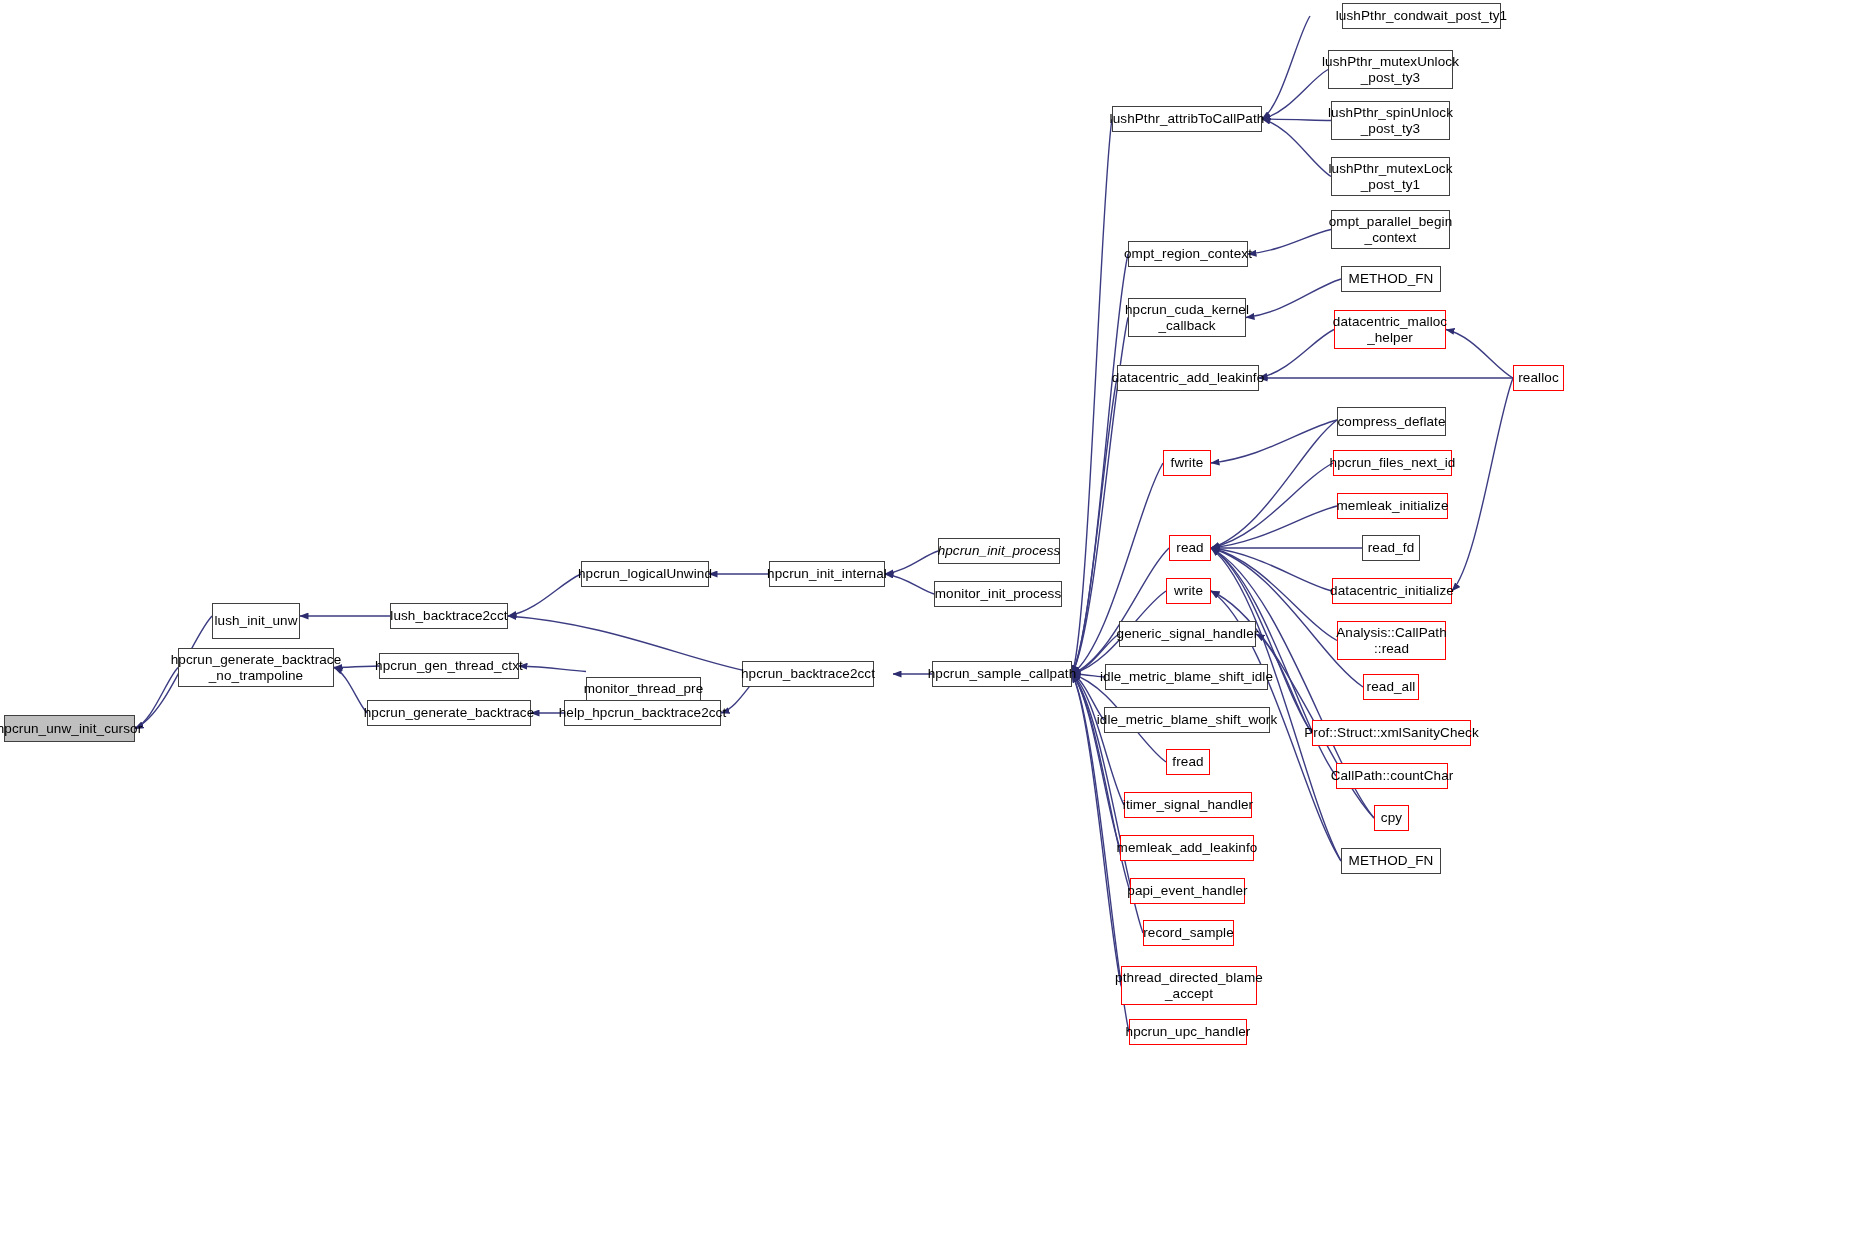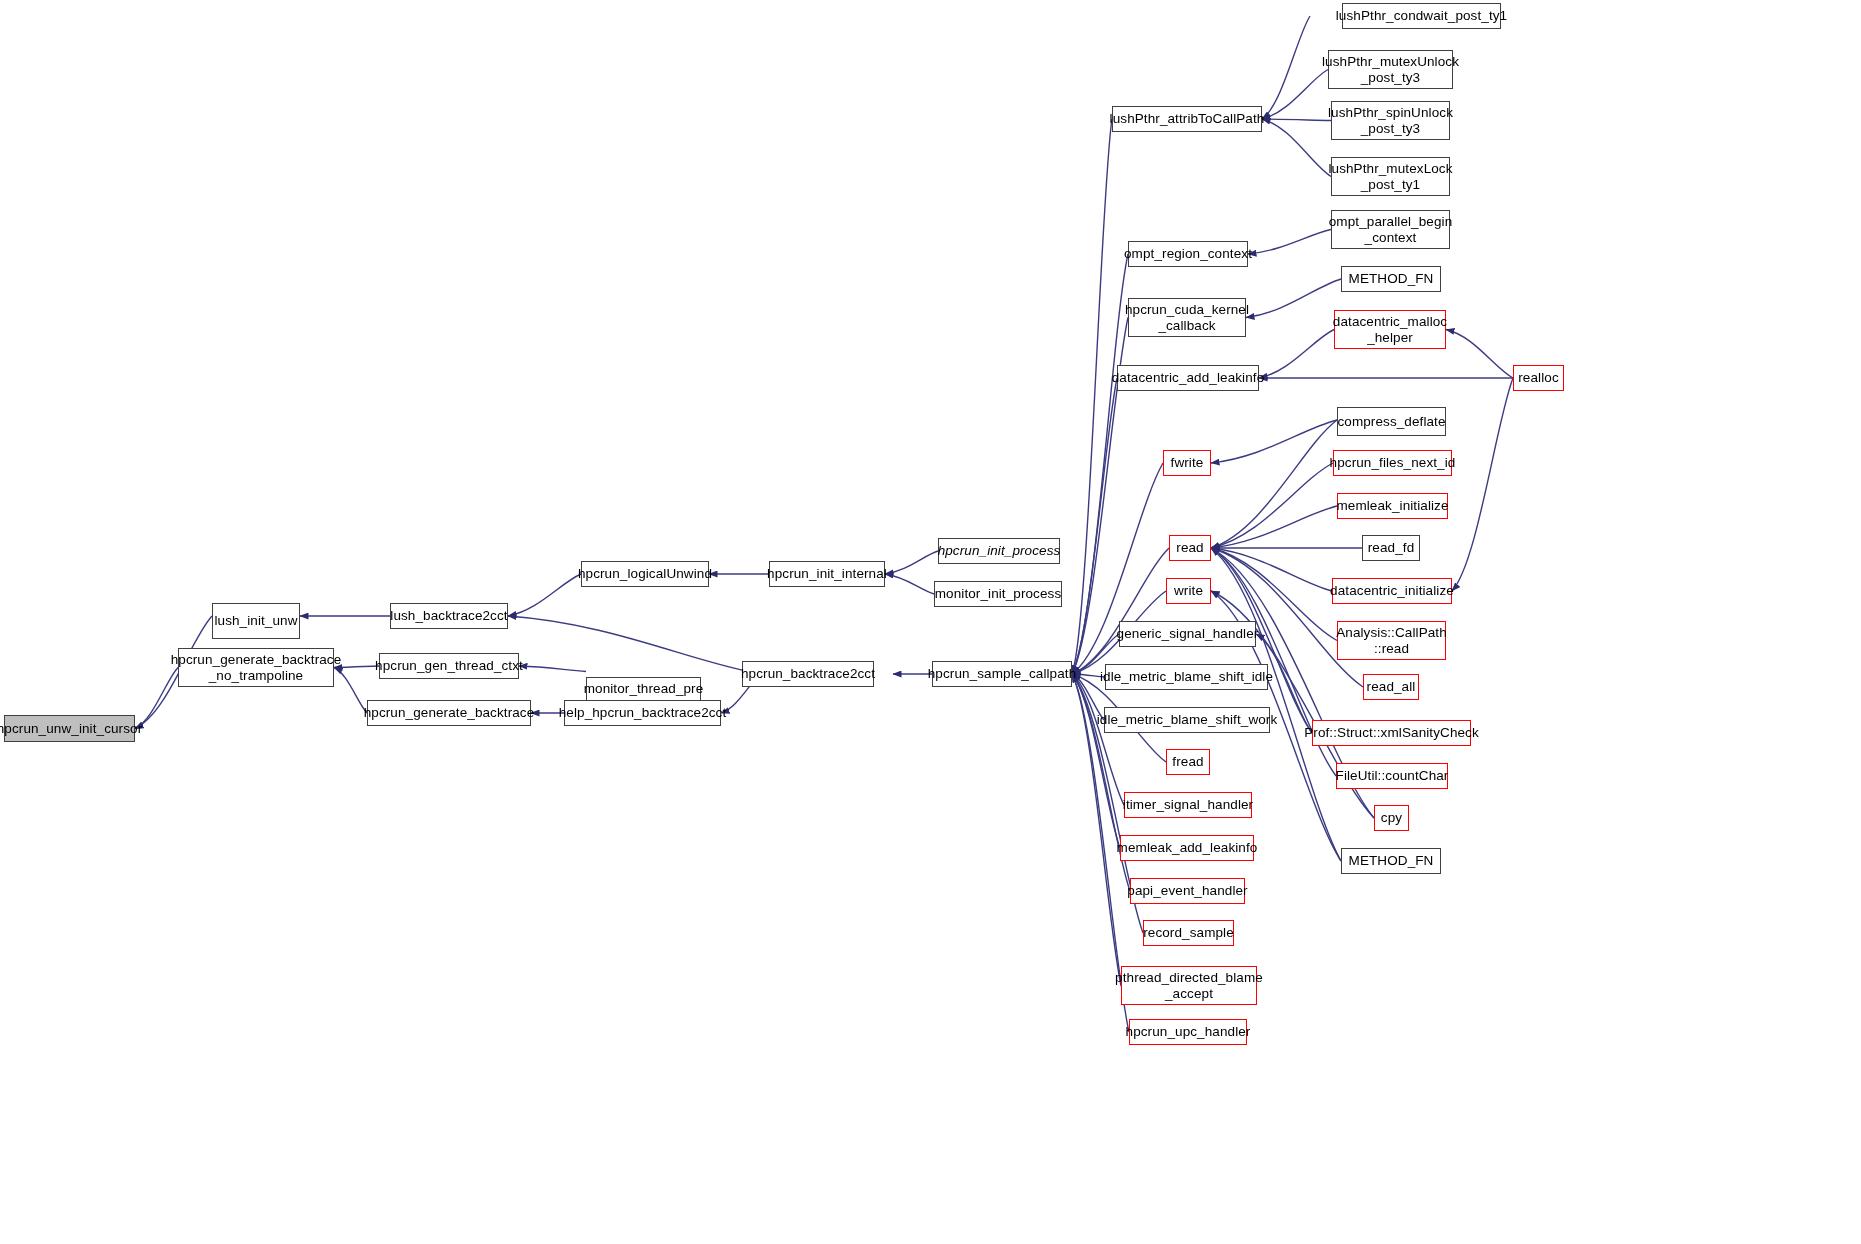--- a/index.html
+++ b/index.html
@@ -168,17 +168,17 @@
       <div class="node red" style="left: 1513px; top: 365px; width: 51px; height: 26px;">realloc</div>
       <div class="node" style="left: 1337px; top: 407px; width: 109px; height: 29px;">compress_deflate</div>
       <div class="node red" style="left: 1333px; top: 450px; width: 119px; height: 26px;">hpcrun_files_next_id</div>
       <div class="node red" style="left: 1337px; top: 493px; width: 111px; height: 26px;">memleak_initialize</div>
       <div class="node" style="left: 1362px; top: 535px; width: 58px; height: 26px;">read_fd</div>
       <div class="node red" style="left: 1332px; top: 578px; width: 120px; height: 26px;">datacentric_initialize</div>
       <div class="node red" style="left: 1337px; top: 621px; width: 109px; height: 39px;">Analysis::CallPath
 ::read</div>
       <div class="node red" style="left: 1363px; top: 674px; width: 56px; height: 26px;">read_all</div>
       <div class="node red" style="left: 1312px; top: 720px; width: 159px; height: 26px;">Prof::Struct::xmlSanityCheck</div>
-      <div class="node red" style="left: 1336px; top: 763px; width: 112px; height: 26px;">FileUtil::countChar</div>
+      <div class="node red" style="left: 1336px; top: 763px; width: 112px; height: 26px;">CallPath::countChar</div>
       <div class="node red" style="left: 1374px; top: 805px; width: 35px; height: 26px;">cpy</div>
       <div class="node" style="left: 1341px; top: 848px; width: 100px; height: 26px;">METHOD_FN</div>
     </div>
 </div>
 
 </body></html>

